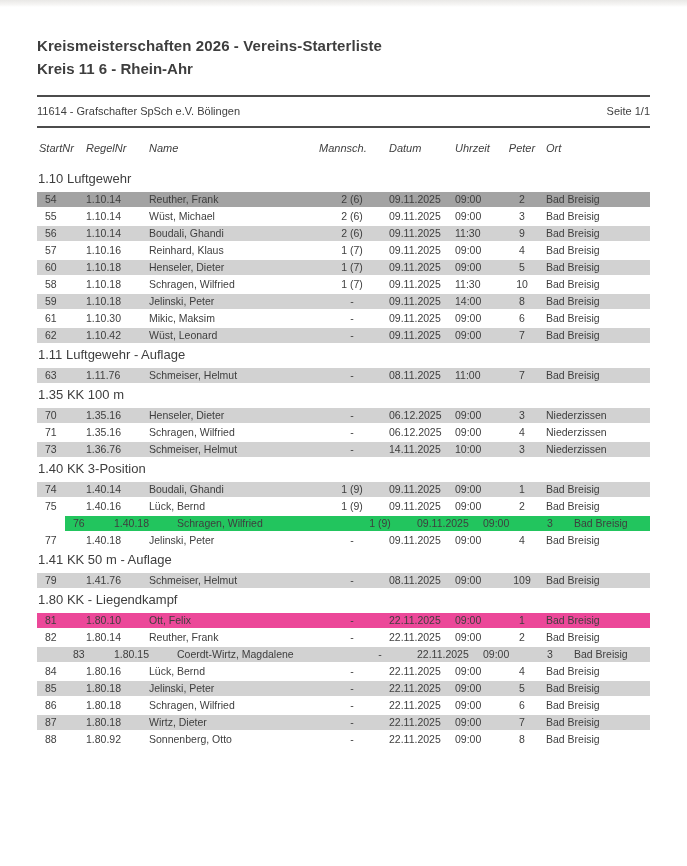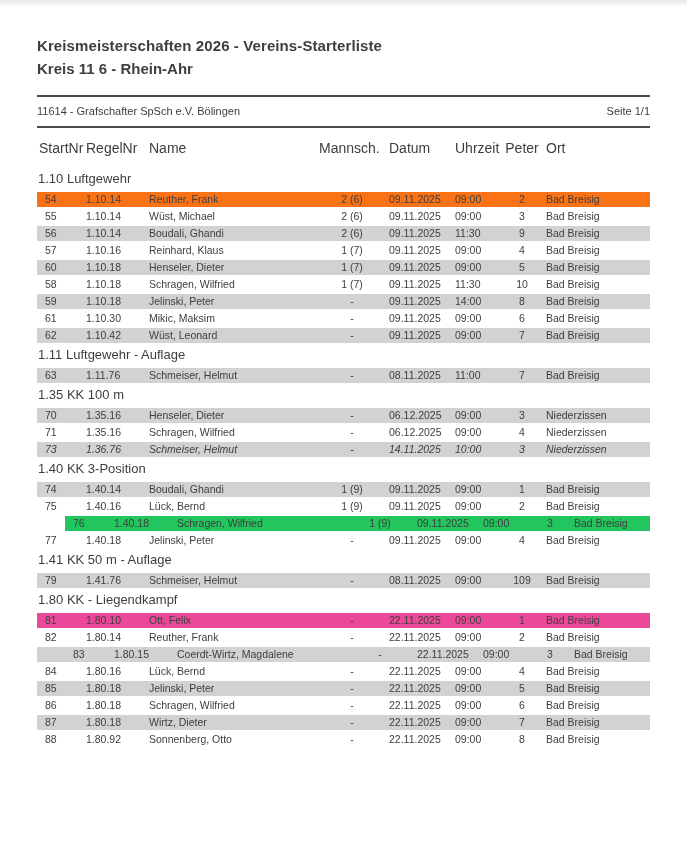--- a/index.html
+++ b/index.html
@@ -36,22 +36,22 @@
   .grid-row {
     display: grid;
     grid-template-columns: 48px 62px 170px 70px 66px 50px 38px 109px;
     align-items: center;
     font-size: 10.5px;
     line-height: 15px;
     height: 15px;
   }
   .head-row {
     margin-top: 13px;
-    font-size: 14px;
-    height: 14px; line-height: 14px;
+    font-size: 11px;
+    height: 14px; line-height: 14px; font-style: italic;
   }
   .body-row { margin-bottom: 2px; }
   .body-row.shaded { background: #d2d2d2; }
 
   .c0 { padding-left: 8px; }
   .head-row .c0 { padding-left: 2px; }
   .c1 { padding-left: 1px; }
   .c2 { padding-left: 2px; white-space: nowrap; overflow: hidden; }
   .c3 { text-align: center; }
   .head-row .c3 { text-align: left; padding-left: 2px; }
@@ -92,21 +92,21 @@
     <span class="c2">Name</span>
     <span class="c3">Mannsch.</span>
     <span class="c4">Datum</span>
     <span class="c5">Uhrzeit</span>
     <span class="c6">Peter</span>
     <span class="c7">Ort</span>
   </div>
 
   <div id="table-body">
       <div class="section-heading first">1.10 Luftgewehr</div>
-      <div class="grid-row body-row shaded" style="background: #f97316;">
+      <div class="grid-row body-row shaded" style="background: #a3a3a3;">
         <span class="c0">54</span>
         <span class="c1">1.10.14</span>
         <span class="c2">Reuther, Frank</span>
         <span class="c3">2 (6)</span>
         <span class="c4">09.11.2025</span>
         <span class="c5">09:00</span>
         <span class="c6">2</span>
         <span class="c7">Bad Breisig</span>
       </div>
       <div class="grid-row body-row">
@@ -214,21 +214,21 @@
       <div class="grid-row body-row">
         <span class="c0">71</span>
         <span class="c1">1.35.16</span>
         <span class="c2">Schragen, Wilfried</span>
         <span class="c3">-</span>
         <span class="c4">06.12.2025</span>
         <span class="c5">09:00</span>
         <span class="c6">4</span>
         <span class="c7">Niederzissen</span>
       </div>
-      <div class="grid-row body-row shaded" style="background: rgb(210, 210, 210); font-style: italic;">
+      <div class="grid-row body-row shaded" style="background: rgb(210, 210, 210);">
         <span class="c0">73</span>
         <span class="c1">1.36.76</span>
         <span class="c2">Schmeiser, Helmut</span>
         <span class="c3">-</span>
         <span class="c4">14.11.2025</span>
         <span class="c5">10:00</span>
         <span class="c6">3</span>
         <span class="c7">Niederzissen</span>
       </div>
       <div class="section-heading">1.40 KK 3-Position</div>

